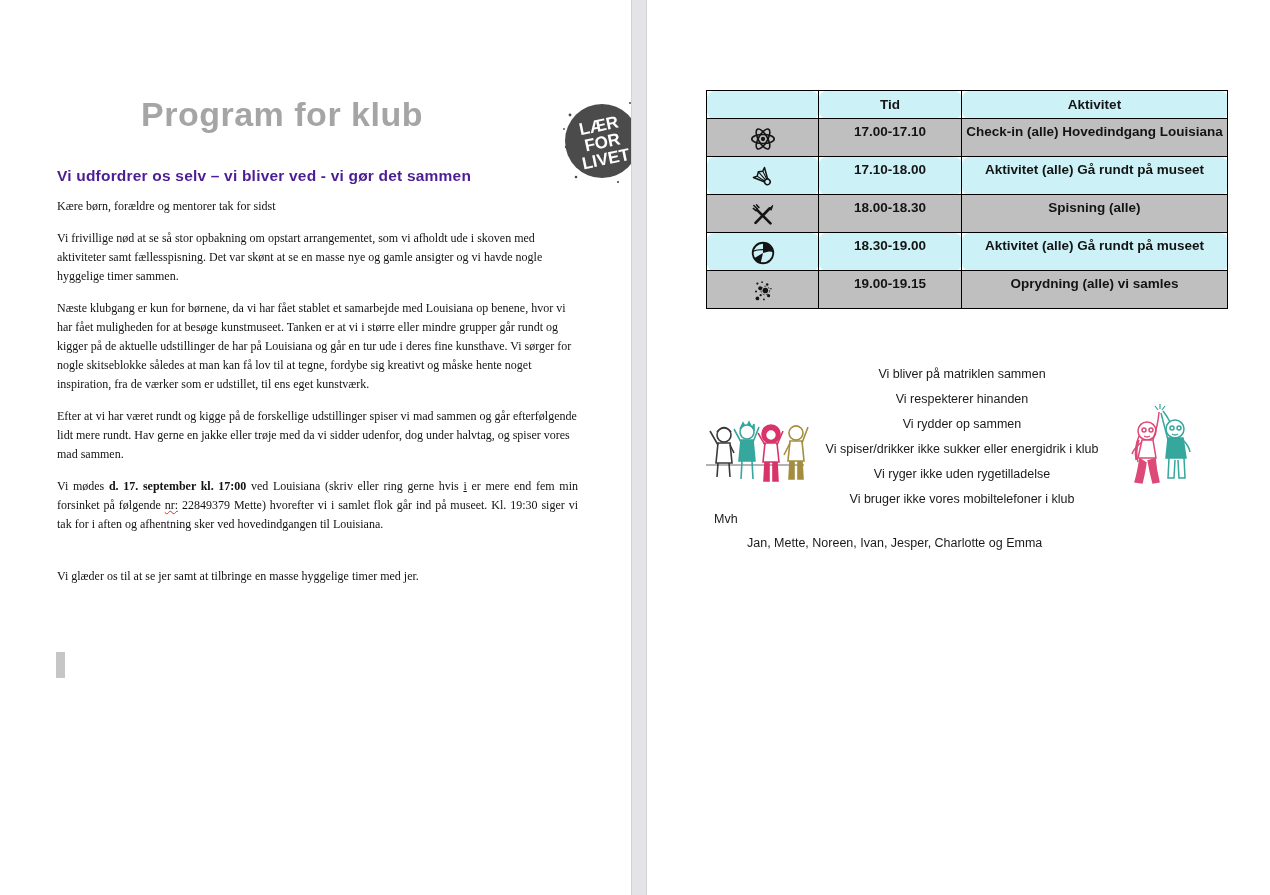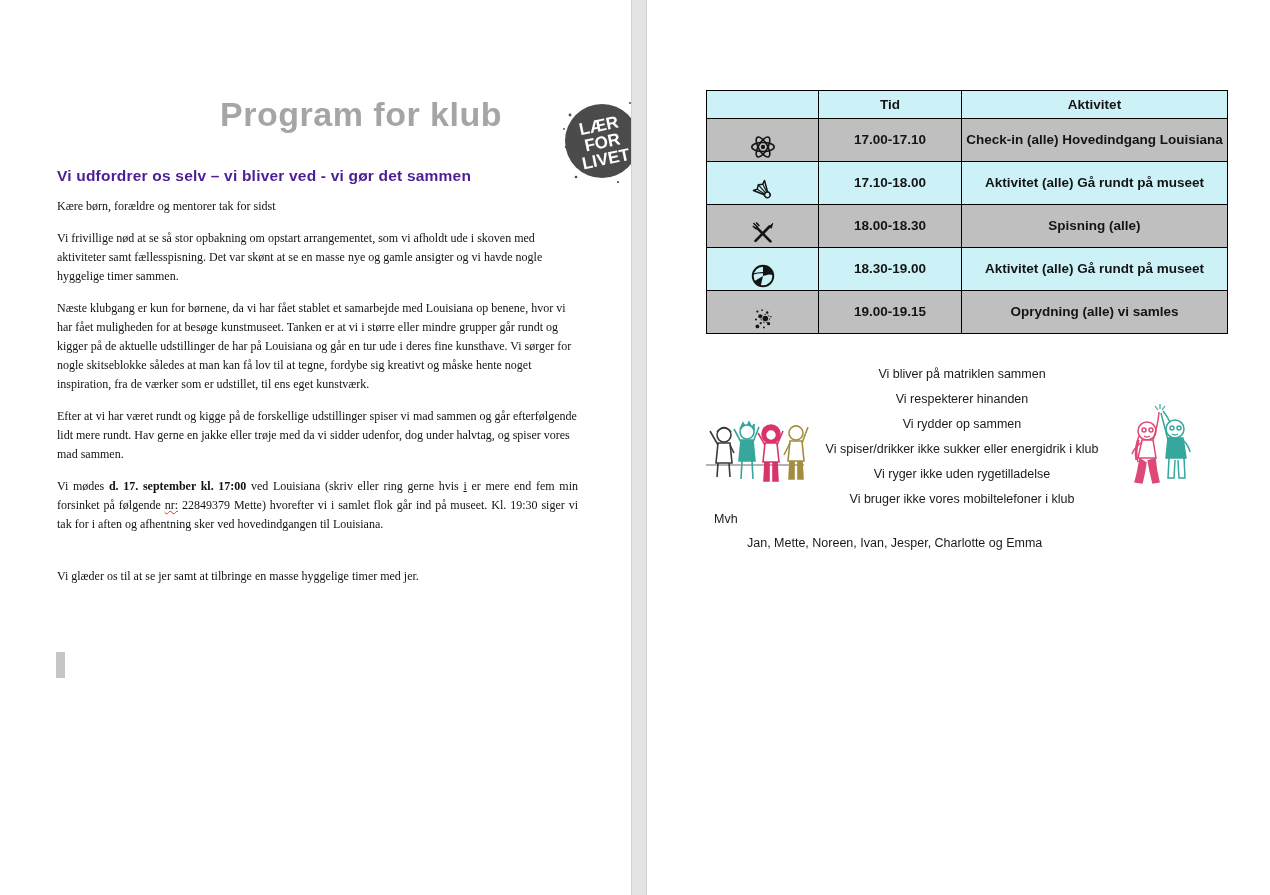--- a/index.html
+++ b/index.html
@@ -9,42 +9,42 @@
 
   .page { position:absolute; top:0; bottom:0; background:#ffffff; }
   .page-left  { left:0;   width:631px; }
   .page-right { left:647px; width:623px; }
   .page-gap { position:absolute; top:0; bottom:0; left:631px; width:16px;
               background:#e4e4e6; border-left:1px solid #d2d2d4; border-right:1px solid #d2d2d4; }
 
   
   .left-col { position:absolute; left:57px; top:95px; width:521px; }
   .doc-title { font-size:34px; font-weight:bold; color:#a5a5a5; letter-spacing:0.5px;
-               text-align:right; width:440px; margin-left:5px; }
+               text-align:center; width:440px; margin-left:5px; }
   .logo-wrap { position:absolute; left:503px; top:4px; width:86px; height:86px; }
   .doc-heading { margin-top:33px; font-size:15.5px; font-weight:bold; color:#4c1d95;
                  letter-spacing:0.2px; }
   .body-text { font-family:"Liberation Serif", serif; font-size:12px; line-height:19px;
                color:#121212; margin-top:12px; width:521px; }
   .body-text p { margin:0 0 13px 0; }
   .body-text p.justified { text-align:justify;font-family:Liberation Serif, serif; }
   .body-text p.last { margin-top:33px; }
   .spell-link { text-decoration:underline; }
   .spell-err { text-decoration:underline wavy #d03a2b; text-decoration-thickness:1px; }
   .text-cursor { position:absolute; left:56px; top:652px; width:9px; height:26px;
                  background:#c6c6c6; }
 
   
   .schedule { position:absolute; left:59px; top:90px; border-collapse:collapse; }
   .schedule th, .schedule td { border:1.6px solid #000; font-size:13.5px; font-weight:bold;
                                color:#141414; text-align:center; vertical-align:top; }
   .schedule th { height:28px; vertical-align:middle; }
-  .schedule td { height:38px; padding-top:13px; }
+  .schedule td { height:38px; padding-top:5px; }
   .col-icon { width:112px; } .col-time { width:143px; } .col-act { width:266px; }
-  .shade-cyan { background:#ccf2f8; }
+  .shade-cyan { background:#ccf2f8;border-radius:8px; }
   .shade-gray { background:#bfbfbf; }
   .icon-host svg { display:block; margin:1px auto 0 auto; }
 
   .rules { position:absolute; left:55px; top:367px; width:520px; text-align:center; }
   .rule-line { font-size:12.5px; color:#1a1a1a; margin-bottom:11px; }
 
   .clipart-left  { position:absolute; left:57px;  top:405px; }
   .clipart-right { position:absolute; left:473px; top:400px; }
 
   .signoff    { position:absolute; left:67px; top:512px; font-size:12.5px; color:#1a1a1a; }

